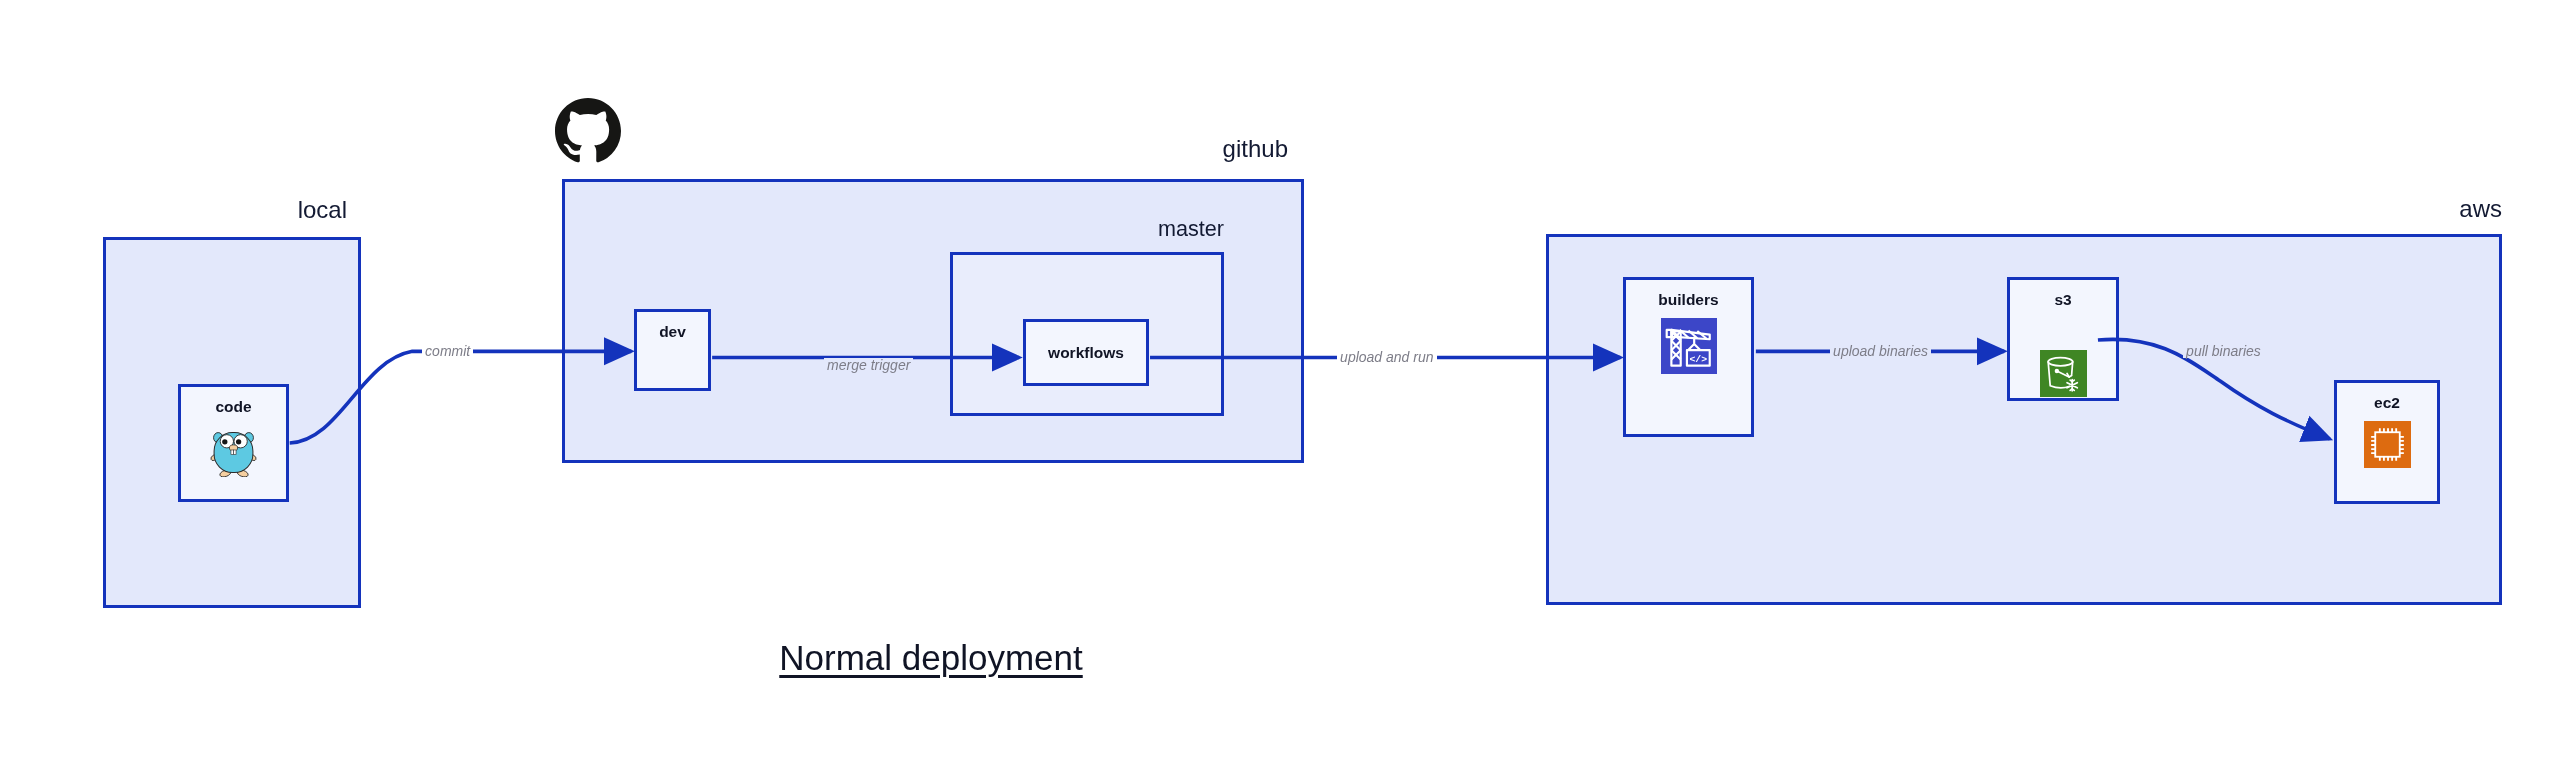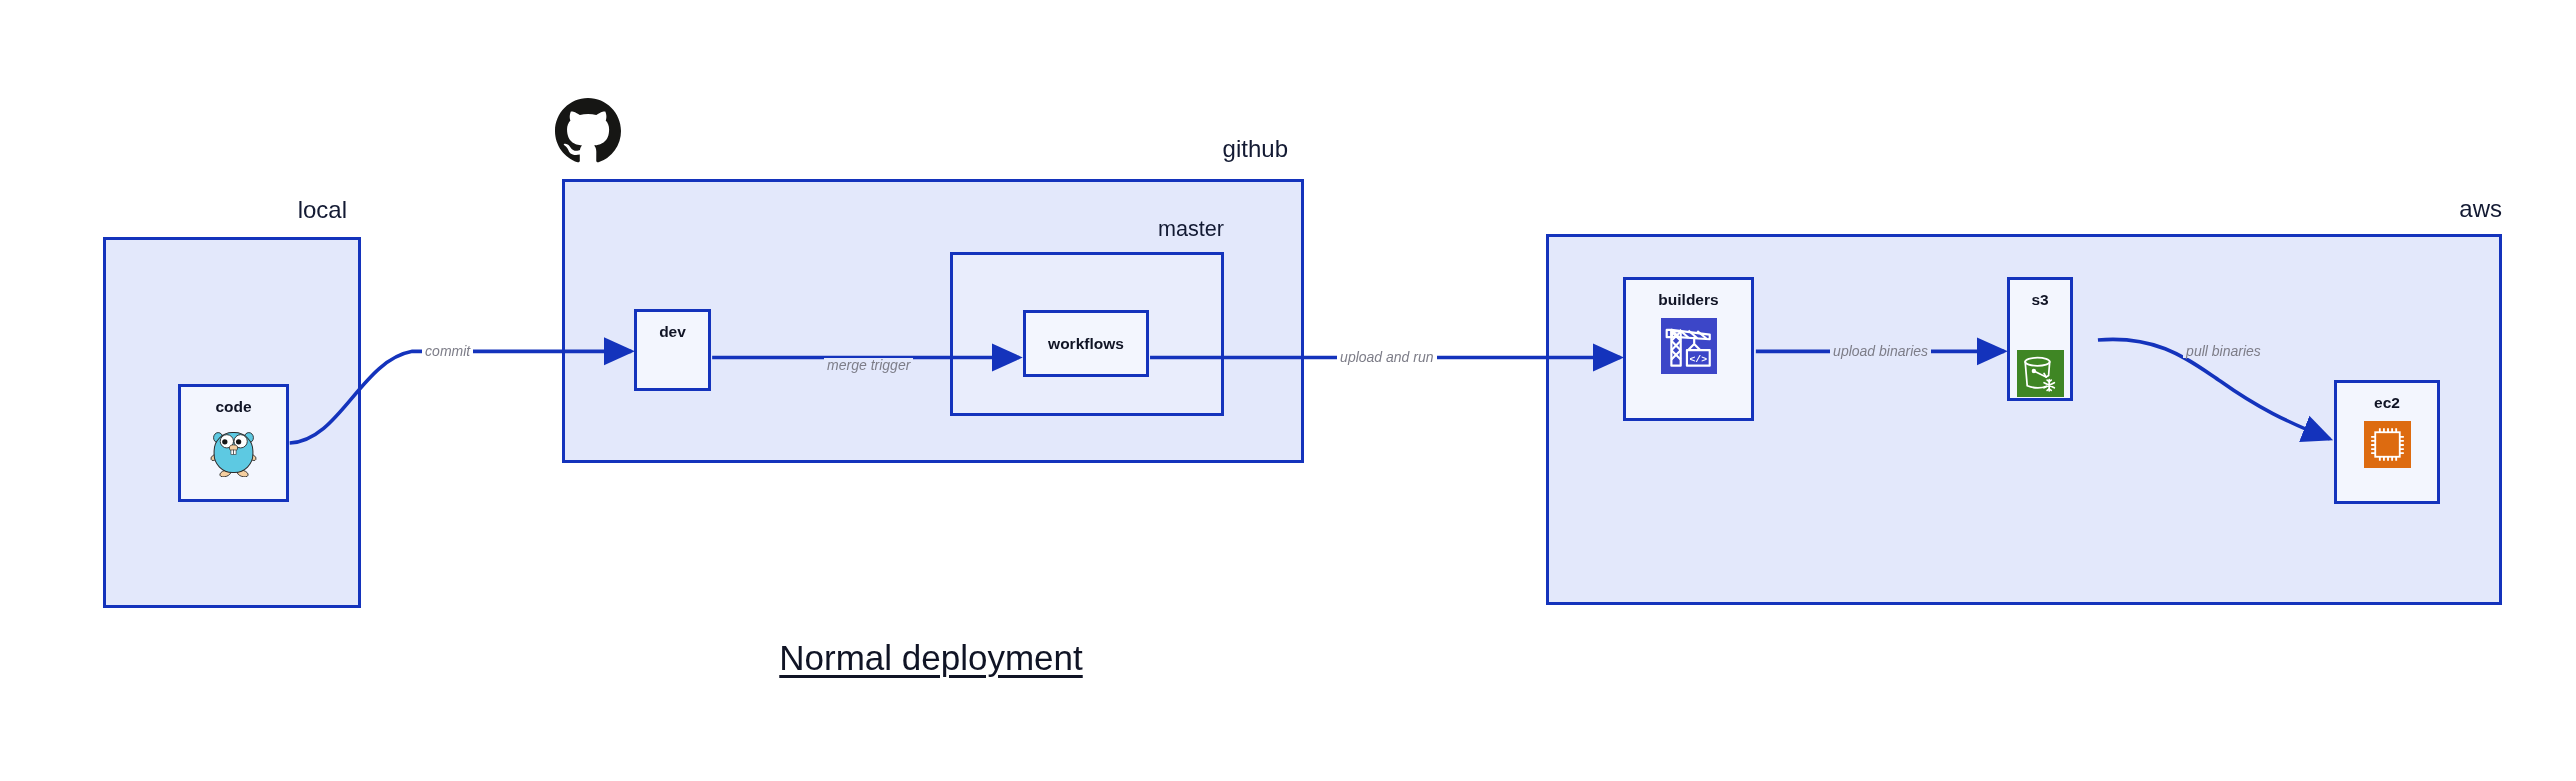--- a/index.html
+++ b/index.html
@@ -143,28 +143,28 @@
     </svg>
   </span>
 
   <div class="node" style="left:634px; top:309px; width:77px; height:82px;">
     <div class="node-label">dev</div>
   </div>
 
   <div class="zone inner" style="left:950px; top:252px; width:274px; height:164px;"></div>
   <div class="zone-label" style="left:950px; top:216px; width:274px; font-size:21.6px;">master</div>
 
-  <div class="node" style="left:1023px; top:310px; width:126px; height:67px;">
+  <div class="node" style="left:1023px; top:319px; width:126px; height:67px;">
     <div class="node-label" style="margin-top:23px;">workflows</div>
   </div>
 
   <div class="zone" style="left:1546px; top:234px; width:956px; height:371px;"></div>
   <div class="zone-label" style="left:1546px; top:195px; width:956px; font-size:24px;">aws</div>
 
-  <div class="node" style="left:1623px; top:277px; width:131px; height:144px;">
+  <div class="node" style="left:1623px; top:277px; width:131px; height:160px;">
     <div class="node-label">builders</div>
     <span class="node-icon">
       <svg width="56" height="56" viewBox="0 0 108 108">
         <rect x="0" y="0" width="108" height="108" fill="#3C46C8"></rect>
         <g fill="none" stroke="#FFFFFF" stroke-width="4.2" stroke-linejoin="round">
 
           <rect x="20" y="26" width="18" height="66"></rect>
           <path d="M20 26 L38 44 M38 26 L20 44 M20 44 L38 62 M38 44 L20 62 M20 62 L38 80 M38 62 L20 80"></path>
 
           <rect x="11" y="23" width="10" height="14"></rect>
@@ -174,21 +174,21 @@
 
           <path d="M64 36 L64 50 M52 62 L64 50 L76 62"></path>
 
           <rect x="50" y="62" width="44" height="30"></rect>
         </g>
         <text x="72" y="84" fill="#FFFFFF" font-family="'Liberation Mono', monospace" font-size="19" font-weight="bold" text-anchor="middle">&lt;/&gt;</text>
       </svg>
     </span>
   </div>
 
-  <div class="node" style="left:2007px; top:277px; width:66px; height:124px;gap:32px;">
+  <div class="node" style="left:2007px; top:277px; width:112px; height:124px;gap:32px;">
     <div class="node-label">s3</div>
     <span class="node-icon">
       <svg width="47" height="47" viewBox="0 0 92 92">
         <rect x="0" y="0" width="92" height="92" fill="#3F8624"></rect>
         <g fill="none" stroke="#FFFFFF" stroke-width="3.4" stroke-linecap="round">
           <ellipse cx="40" cy="23" rx="24" ry="8"></ellipse>
           <path d="M16 23 L20 70 Q40 78 58 71"></path>
           <path d="M64 23 L62 48"></path>
           <path d="M33 41 L57 53"></path>
           <circle cx="33" cy="41" r="2.6" fill="#FFFFFF"></circle>

